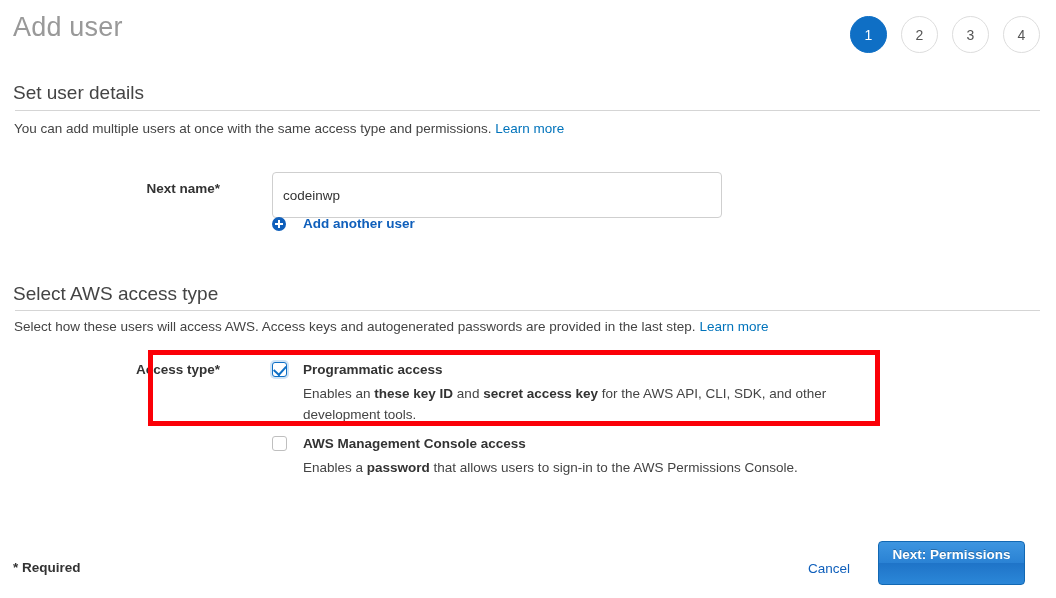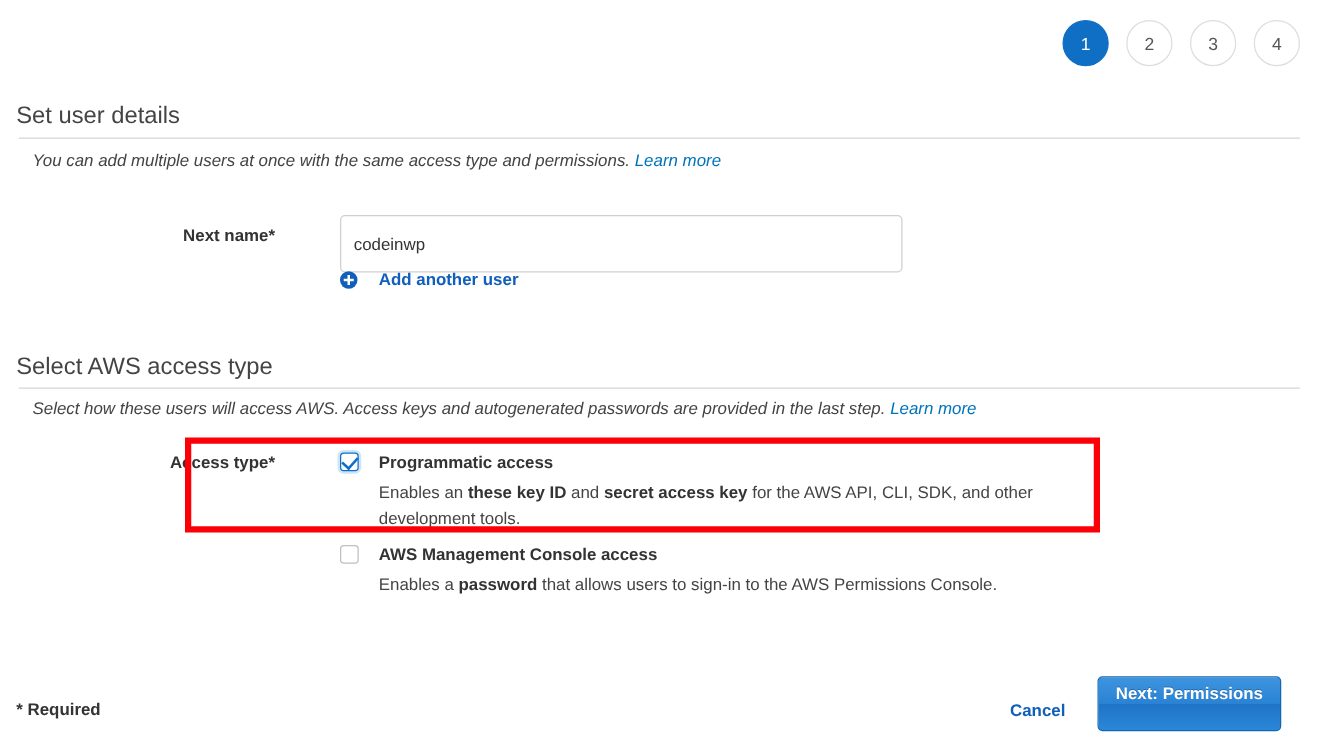--- a/index.html
+++ b/index.html
@@ -70,25 +70,24 @@
   }
   .divider {
     position: absolute;
     left: 15px;
     width: 1025px;
     height: 1px;
     background: #d5d5d5;
   }
   .section-sub {
     position: absolute;
-    left: 26px;
+    left: 14px;
     font-size: 13.5px;
     color: #444444;
     white-space: nowrap;
-    font-style: italic;
   }
   a.inline-link, .link {
     color: #0073bb;
     text-decoration: none;
     cursor: pointer;
   }
 
   
   .field-label {
     position: absolute;
@@ -206,21 +205,21 @@
     font-size: 13.5px;
     font-weight: bold;
     color: #333333;
     white-space: nowrap;
   }
   .cancel-link {
     position: absolute;
     left: 808px;
     top: 561px;
     font-size: 13.5px;
-    font-weight: bold;
+    font-weight: normal;
     color: #0f5fbb;
     cursor: pointer;
     white-space: nowrap;
   }
   .next-button {
     position: absolute;
     left: 878px;
     top: 541px;
     width: 147px;
     height: 44px;
@@ -236,20 +235,21 @@
     line-height: 26px;
     cursor: pointer;
     text-shadow: 0 -1px 0 rgba(0,0,0,0.25);
     white-space: nowrap;
   }
 </style>
 </head>
 <body>
 
 <div class="page-header">
+  <div class="page-title">Add user</div>
   <div class="steps">
     <div class="step-circle active">1</div>
     <div class="step-circle">2</div>
     <div class="step-circle">3</div>
     <div class="step-circle">4</div>
   </div>
 </div>
 
 <div class="section-heading" style="top:82px;">Set user details</div>
 <div class="divider" style="top:110px;"></div>

